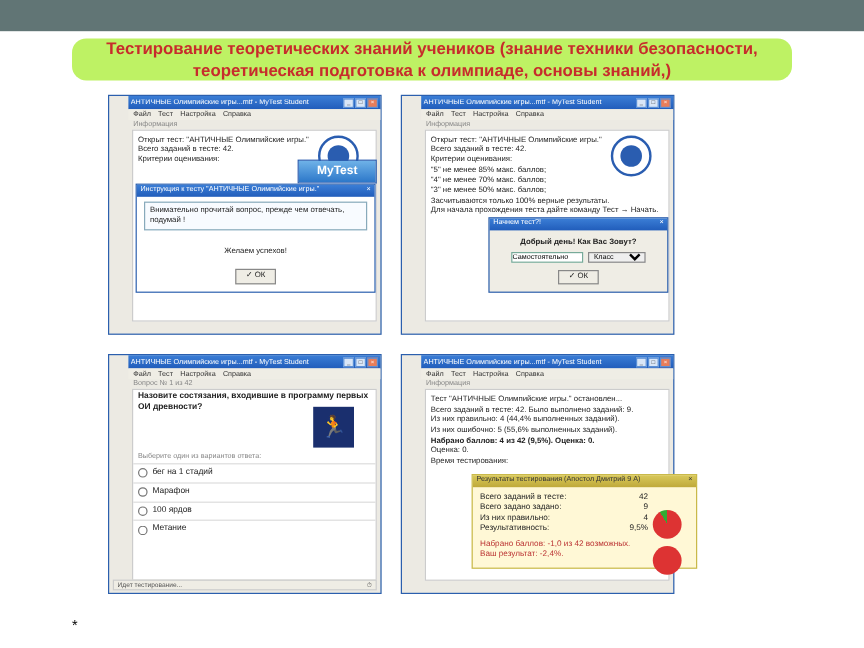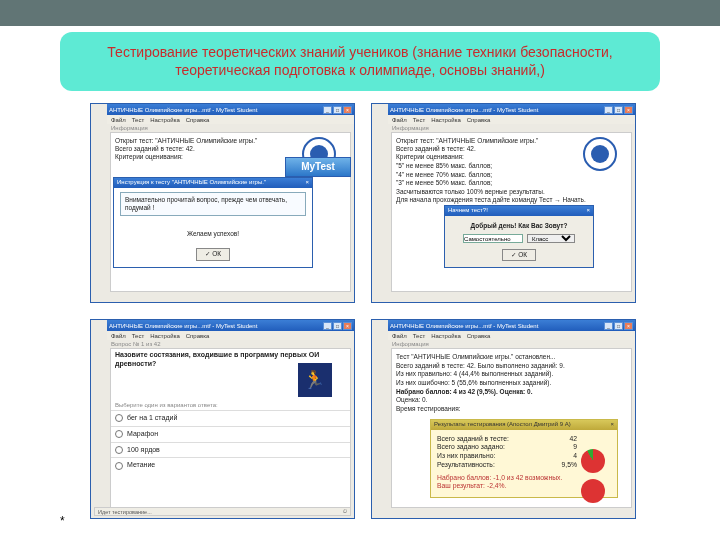--- a/index.html
+++ b/index.html
@@ -1,20 +1,20 @@
 <!DOCTYPE html>
 <html><head>
 <meta charset="utf-8">
 <style>
   * { box-sizing: border-box; margin: 0; padding: 0; }
   body { width: 720px; height: 540px; background: #fff; font-family: Arial, sans-serif; overflow: hidden; position: relative; }
   .header-band { width: 100%; height: 30px; background: #617575; border-bottom: 4px solid #fff; }
-  .title-banner { margin: 2px 60px 0 60px; background: #5eead4; border-radius: 12px; padding: 12px 16px; color: #c72c2c; font-size: 14px; font-weight: normal; text-align: center; line-height: 1.25; }
+  .title-banner { margin: 2px 60px 0 60px; background: #bef264; border-radius: 12px; padding: 0 16px; color: #c72c2c; font-size: 14px; font-weight: bold; text-align: center; line-height: 1.25; }
   .grid { display: flex; flex-wrap: wrap; gap: 16px; padding: 12px 60px 0 90px; }
-  .win { width: 265px; height: 200px; background: #eceae3; border: 1px solid #2b5fae; position: relative; font-size: 6px; padding-left: 16px; }
+  .win { width: 228px; height: 200px; background: #eceae3; border: 1px solid #2b5fae; position: relative; font-size: 6px; padding-left: 16px; }
   .titlebar { height: 11px; background: linear-gradient(#3b7ed6,#215dbb); color: #fff; display: flex; align-items: center; padding: 0 2px; }
   .titlebar .tbt { flex: 1; font-size: 6px; white-space: nowrap; overflow: hidden; }
   .winbtns { display: flex; gap: 1px; }
   .wb { width: 9px; height: 8px; background: #d9e6f7; border: 1px solid #5a8fd6; font-size: 5px; line-height: 6px; text-align: center; color: #333; }
   .wb.close { background: #e87d5a; color: #fff; }
   .menubar { height: 9px; background: #efede5; display: flex; gap: 6px; padding: 0 4px; font-size: 6px; color: #333; align-items: center; }
   .pane-label { font-size: 6px; color: #888; padding: 1px 4px; }
   .content { background: #fff; margin: 0 3px; border: 1px solid #ccc; height: 160px; padding: 4px; position: relative; font-size: 6.5px; color: #222; line-height: 1.25; }
   .logo { width: 34px; height: 34px; border-radius: 50%; border: 2px solid #2a5db0; position: absolute; background: #fff; display: flex; align-items: center; justify-content: center; }
   .logo::after { content: ""; width: 18px; height: 18px; border-radius: 50%; background: #2a5db0; }

